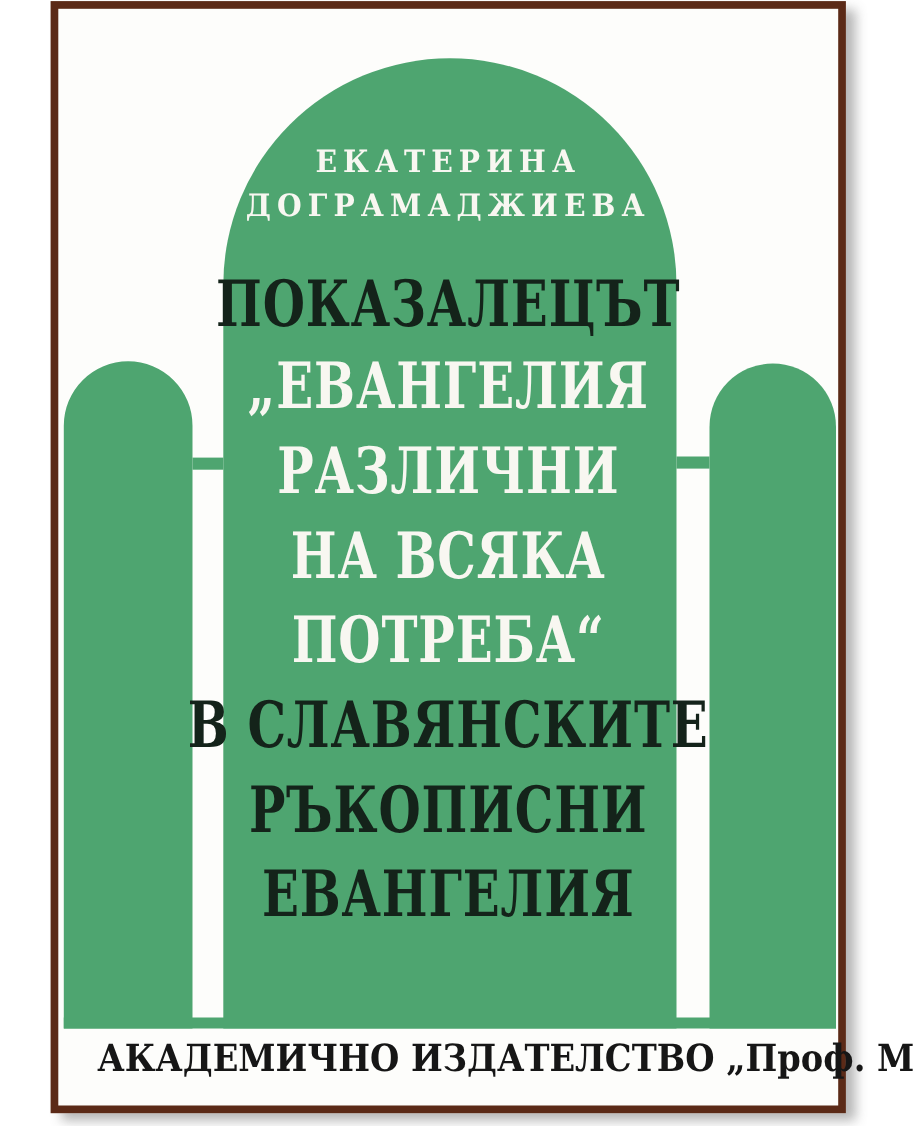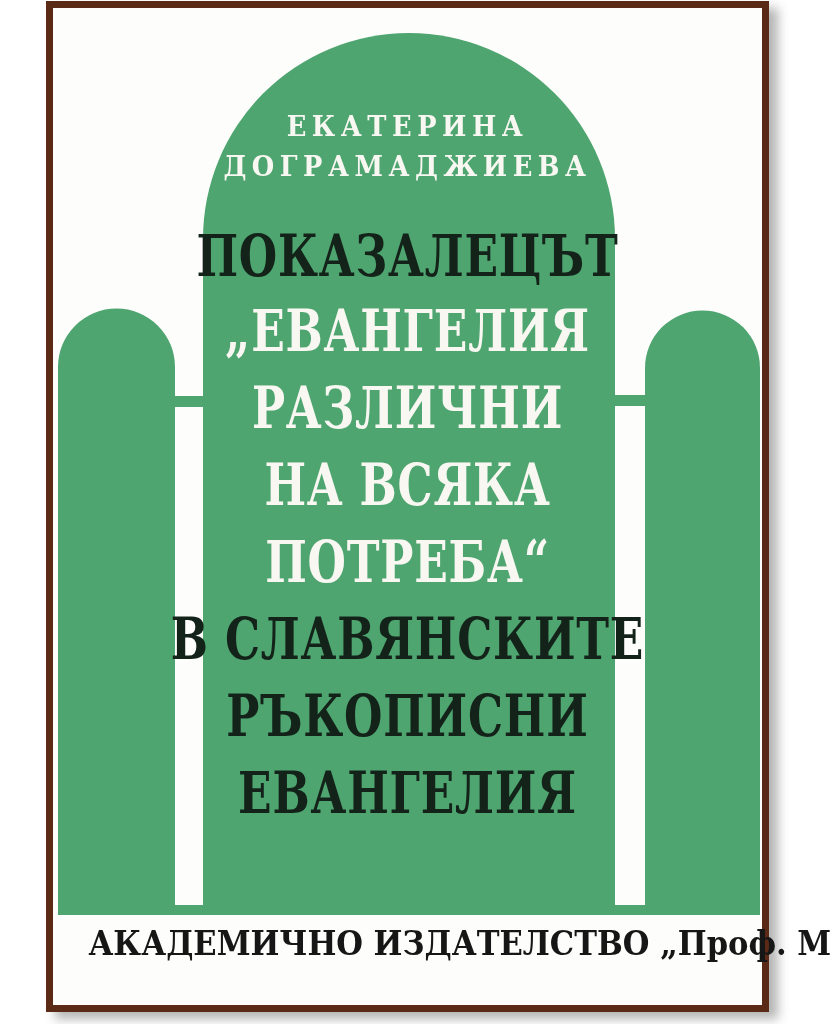--- a/index.html
+++ b/index.html
@@ -12,21 +12,21 @@
   }
   .cover{
     position:absolute;
     left:46px;top:1px;
     width:709px;height:997px;
     border:7px solid #5B2A17;
     background:#FDFDFB;
     box-shadow:9px 7px 10px rgba(90,90,90,0.45);
   }
   .cover-inner{
-    position:absolute;inset:0;
+    position:absolute;inset:0;margin-top:20px;
   }
   .arch-svg{
     position:absolute;left:0;top:0;
     width:709px;height:997px;
     display:block;
   }
   .txt{
     position:absolute;left:0;width:100%;
     text-align:center;
     font-weight:bold;

